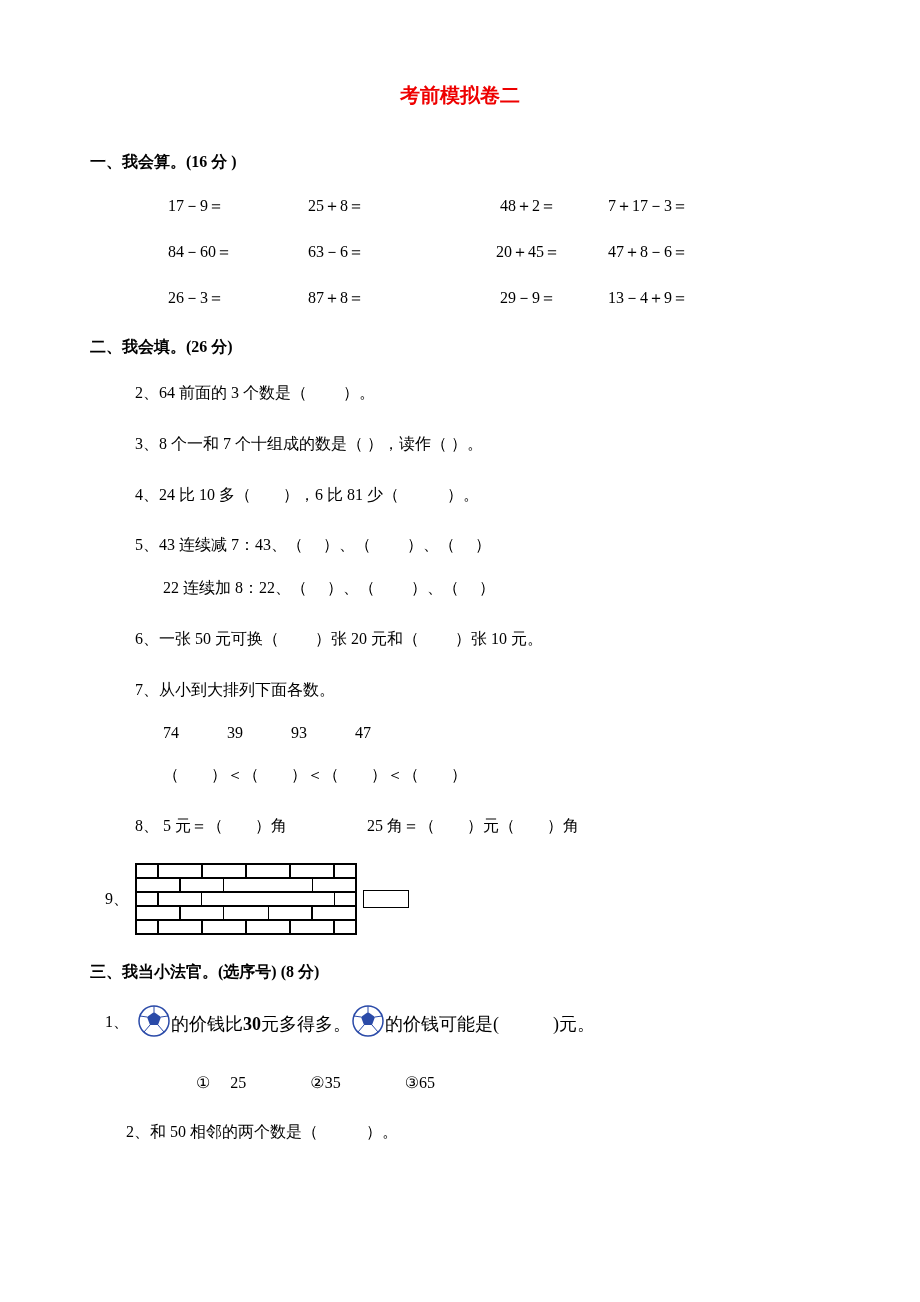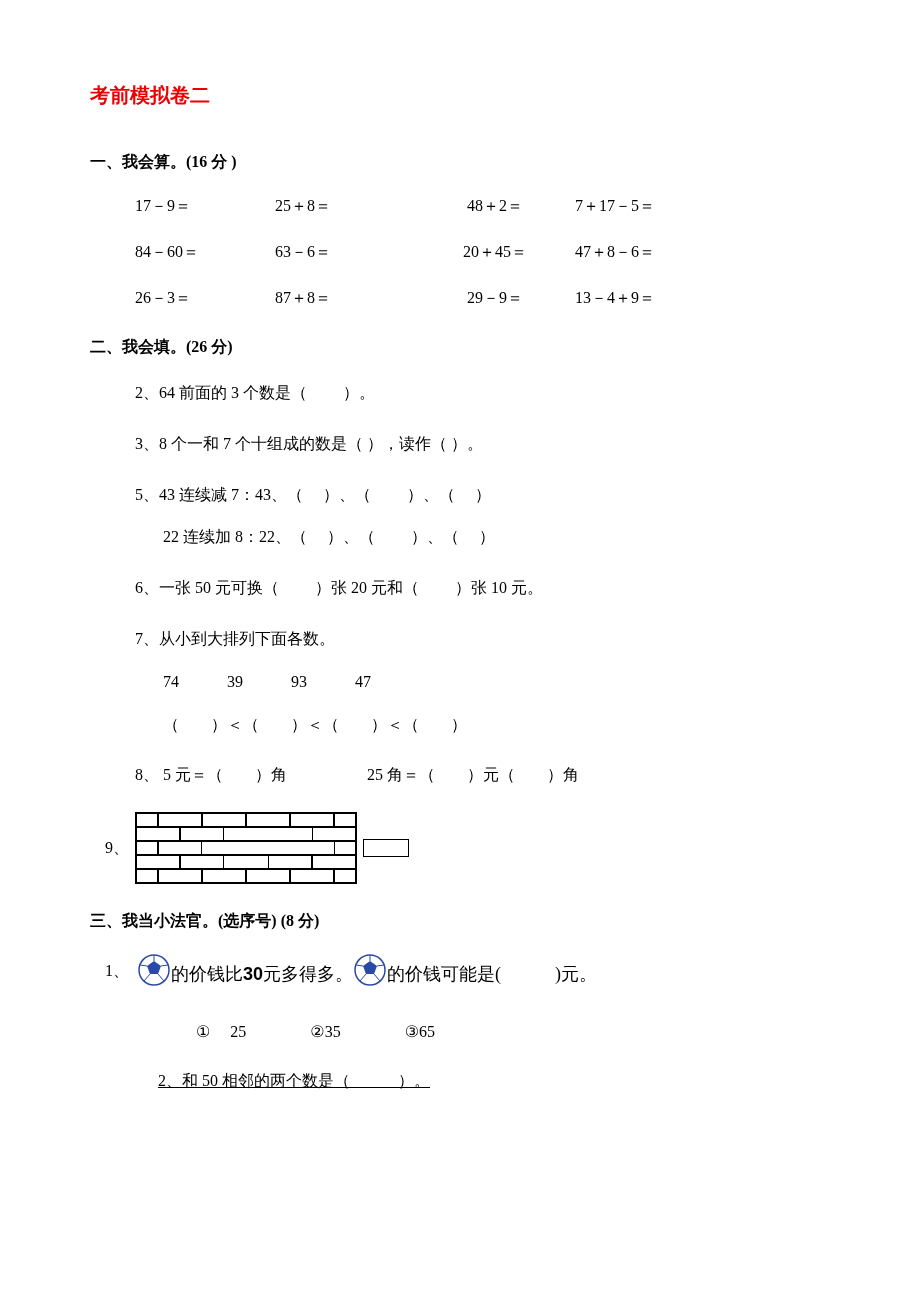--- a/index.html
+++ b/index.html
@@ -7,37 +7,38 @@
       font-size: 16px;
       color: #000;
       background: #fff;
       margin: 0;
       padding: 80px 90px 40px 90px;
       width: 920px;
       box-sizing: border-box;
       line-height: 1.5;
     }
     .title {
-      text-align: left;
+      text-align: center;
       color: #e00;
       font-weight: bold;
       font-size: 20px;
       margin-bottom: 40px;
     }
     .section-heading {
       font-weight: bold;
       margin-top: 25px;
       margin-bottom: 20px;
     }
     .calc-grid {
       margin-left: 45px;
     }
     .calc-row {
       display: flex;
       margin-bottom: 22px;
+      margin-left: 33px;
     }
     .calc-cell {
       white-space: nowrap;
     }
     .calc-cell.c0 { width: 140px; }
     .calc-cell.c1 { width: 140px; }
     .calc-cell.c2 { width: 160px; text-align: center; }
     .calc-cell.c3 { width: auto; }
     .question-list {
       margin-left: 45px;
@@ -102,57 +103,57 @@
       font-size: 16px;
       align-self: flex-start;
       padding-top: 6px;
     }
     .choices {
       margin-left: 106px;
       margin-bottom: 25px;
     }
     .choices span { margin-right: 60px; white-space: nowrap; }
     .q-s3-2 {
-      margin-left: 68px;
-      text-decoration: underline;
+      margin-left: 36px;
     }
   </style>
 </head>
 <body>
 
 <div class="title">考前模拟卷二</div>
 
 <div class="section-heading">一、我会算。(16 分 )</div>
 
 <div class="calc-grid">
   <div class="calc-row">
     <div class="calc-cell c0">17－9＝</div>
     <div class="calc-cell c1">25＋8＝</div>
     <div class="calc-cell c2">48＋2＝</div>
-    <div class="calc-cell c3">7＋17－5＝</div>
+    <div class="calc-cell c3">7＋17－3＝</div>
   </div>
   <div class="calc-row">
     <div class="calc-cell c0">84－60＝</div>
     <div class="calc-cell c1">63－6＝</div>
     <div class="calc-cell c2">20＋45＝</div>
     <div class="calc-cell c3">47＋8－6＝</div>
   </div>
   <div class="calc-row">
     <div class="calc-cell c0">26－3＝</div>
     <div class="calc-cell c1">87＋8＝</div>
     <div class="calc-cell c2">29－9＝</div>
     <div class="calc-cell c3">13－4＋9＝</div>
   </div>
 </div>
 
 <div class="section-heading">二、我会填。(26 分)</div>
 
 <div class="question-list">
   <div class="q">2、64 前面的 3 个数是（　　 ）。</div>
   <div class="q">3、8 个一和 7 个十组成的数是（      ），读作（          ）。</div>
+  <div class="q">4、24 比 10 多（　　），6 比 81 少（　　　）。</div>
   <div class="q">
     <div>5、43 连续减 7：43、（　   ）、（　　 ）、（　   ）</div>
     <div class="sub">22 连续加 8：22、（　   ）、（　　 ）、（　   ）</div>
   </div>
   <div class="q">6、一张 50 元可换（　　 ）张 20 元和（　　 ）张 10 元。</div>
   <div class="q">
     <div>7、从小到大排列下面各数。</div>
     <div class="sub">74　　　39　　　93　　　47</div>
     <div class="sub">（　　）＜（　　）＜（　　）＜（　　）</div>
   </div>
@@ -214,21 +215,21 @@
       <circle cx="17" cy="17" r="15" fill="#fff" stroke="#2a4aa8" stroke-width="1.5"></circle>
       <polygon points="17,8 24,13 21,21 13,21 10,13" fill="#2a4aa8"></polygon>
       <line x1="17" y1="2" x2="17" y2="8" stroke="#2a4aa8" stroke-width="1"></line>
       <line x1="31" y1="12" x2="24" y2="13" stroke="#2a4aa8" stroke-width="1"></line>
       <line x1="27" y1="28" x2="21" y2="21" stroke="#2a4aa8" stroke-width="1"></line>
       <line x1="7" y1="28" x2="13" y2="21" stroke="#2a4aa8" stroke-width="1"></line>
       <line x1="3" y1="12" x2="10" y2="13" stroke="#2a4aa8" stroke-width="1"></line>
     </svg>
   </span>
   <span>的价钱比</span>
-  <span style="font-weight:bold;font-family:Liberation Sans, sans-serif;">30</span>
+  <span style="font-weight:bold;font-family:Liberation Serif, serif;">30</span>
   <span>元多得多。</span>
   <span class="soccer">
     <svg width="34" height="34" viewBox="0 0 34 34">
       <circle cx="17" cy="17" r="15" fill="#fff" stroke="#2a4aa8" stroke-width="1.5"></circle>
       <polygon points="17,8 24,13 21,21 13,21 10,13" fill="#2a4aa8"></polygon>
       <line x1="17" y1="2" x2="17" y2="8" stroke="#2a4aa8" stroke-width="1"></line>
       <line x1="31" y1="12" x2="24" y2="13" stroke="#2a4aa8" stroke-width="1"></line>
       <line x1="27" y1="28" x2="21" y2="21" stroke="#2a4aa8" stroke-width="1"></line>
       <line x1="7" y1="28" x2="13" y2="21" stroke="#2a4aa8" stroke-width="1"></line>
       <line x1="3" y1="12" x2="10" y2="13" stroke="#2a4aa8" stroke-width="1"></line>

